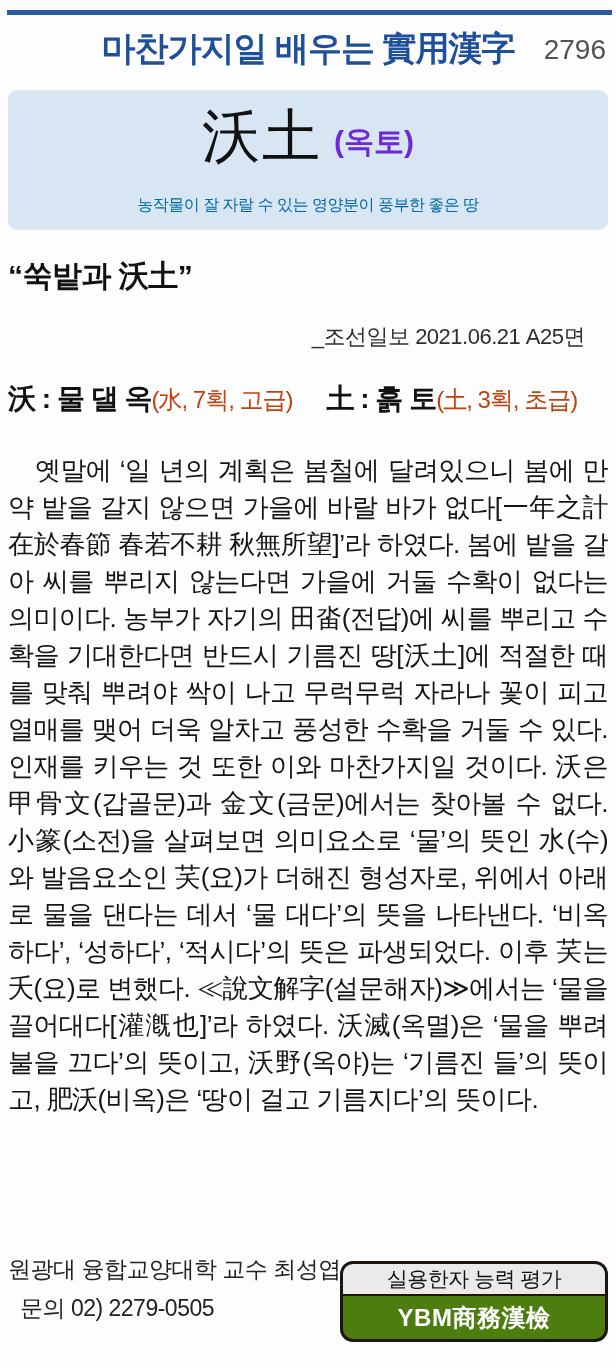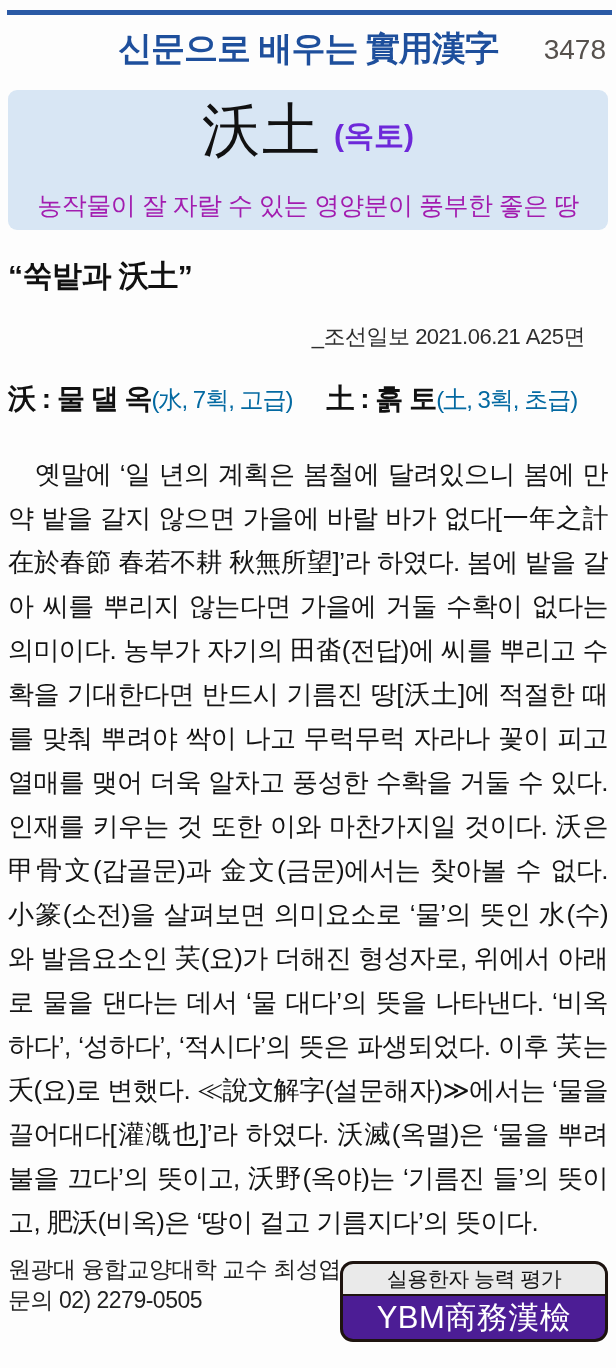--- a/index.html
+++ b/index.html
@@ -68,22 +68,22 @@
     letter-spacing: 2px;
   }
   .word-reading {
     font-size: 30px;
     font-weight: bold;
     color: #6d28d9;
     margin-left: 12px;
     padding-top: 14px;
   }
   .word-definition {
-    font-size: 25px;
-    color: #a21caf;
+    font-size: 16px;
+    color: #0369a1;
     letter-spacing: -0.5px;
   }
 
   
   .headline {
     position: absolute;
     left: 8px; top: 256px;
     font-size: 30px;
     font-weight: bold;
     color: #111;
@@ -110,48 +110,48 @@
   .char-entry { white-space: nowrap; }
   .char-head {
     font-size: 28px;
     font-weight: bold;
     color: #111;
     letter-spacing: -1px;
   }
   .char-detail {
     font-size: 24px;
     font-weight: normal;
-    color: #0369a1;
+    color: #c2410c;
     letter-spacing: -1px;
   }
 
   
   .body-text {
     position: absolute;
     left: 8px; top: 452px;
     width: 600px;
     font-size: 26px;
-    line-height: 44px;
+    line-height: 37px;
     text-align: justify;
     word-break: break-all;
     text-indent: 27px;
     color: #141414;
     letter-spacing: -0.6px;
   }
 
   
   .footer-author {
     position: absolute;
     left: 8px; top: 1254px;
     font-size: 23px;
     color: #222;
     letter-spacing: -0.5px;
   }
-  .footer-author .author-line { margin: 0 0 0 0; }
-  .footer-author .contact-line { margin: 0 0 3px 0; }
+  .footer-author .author-line { margin: 0 0 8px 0; }
+  .footer-author .contact-line { margin: 0 0 3px 12px; }
   .footer-author .website-line { margin: 0; }
 
   .badge {
     position: absolute;
     left: 340px; top: 1261px;
     width: 268px; height: 81px;
     box-sizing: border-box;
     border: 3px solid #1e1410;
     border-radius: 13px;
     overflow: hidden;
@@ -165,40 +165,40 @@
     color: #111;
     display: flex;
     align-items: center;
     justify-content: center;
     font-size: 21px;
     letter-spacing: -0.5px;
     border-bottom: 2px solid #1e1410;
   }
   .badge-bottom {
     flex: 1;
-    background: #4c1d95;
+    background: #4d7c0f;
     color: #ffffff;
     display: flex;
     align-items: center;
     justify-content: center;
-    font-size: 31px;
-    font-weight: normal;
+    font-size: 24px;
+    font-weight: bold;
     letter-spacing: 0.5px;
   }
 </style>
 </head>
 <body>
 
 <div class="page">
 
   <div class="top-rule"></div>
 
   <div class="header">
-    <span class="header-title">신문으로 배우는 實用漢字</span>
-    <span class="issue-number">3478</span>
+    <span class="header-title">마찬가지일 배우는 實用漢字</span>
+    <span class="issue-number">2796</span>
   </div>
 
   <section class="word-box">
     <div class="word-line">
       <span class="word-hanja">沃土</span>
       <span class="word-reading">(옥토)</span>
     </div>
     <div class="word-definition">농작물이 잘 자랄 수 있는 영양분이 풍부한 좋은 땅</div>
   </section>
 

